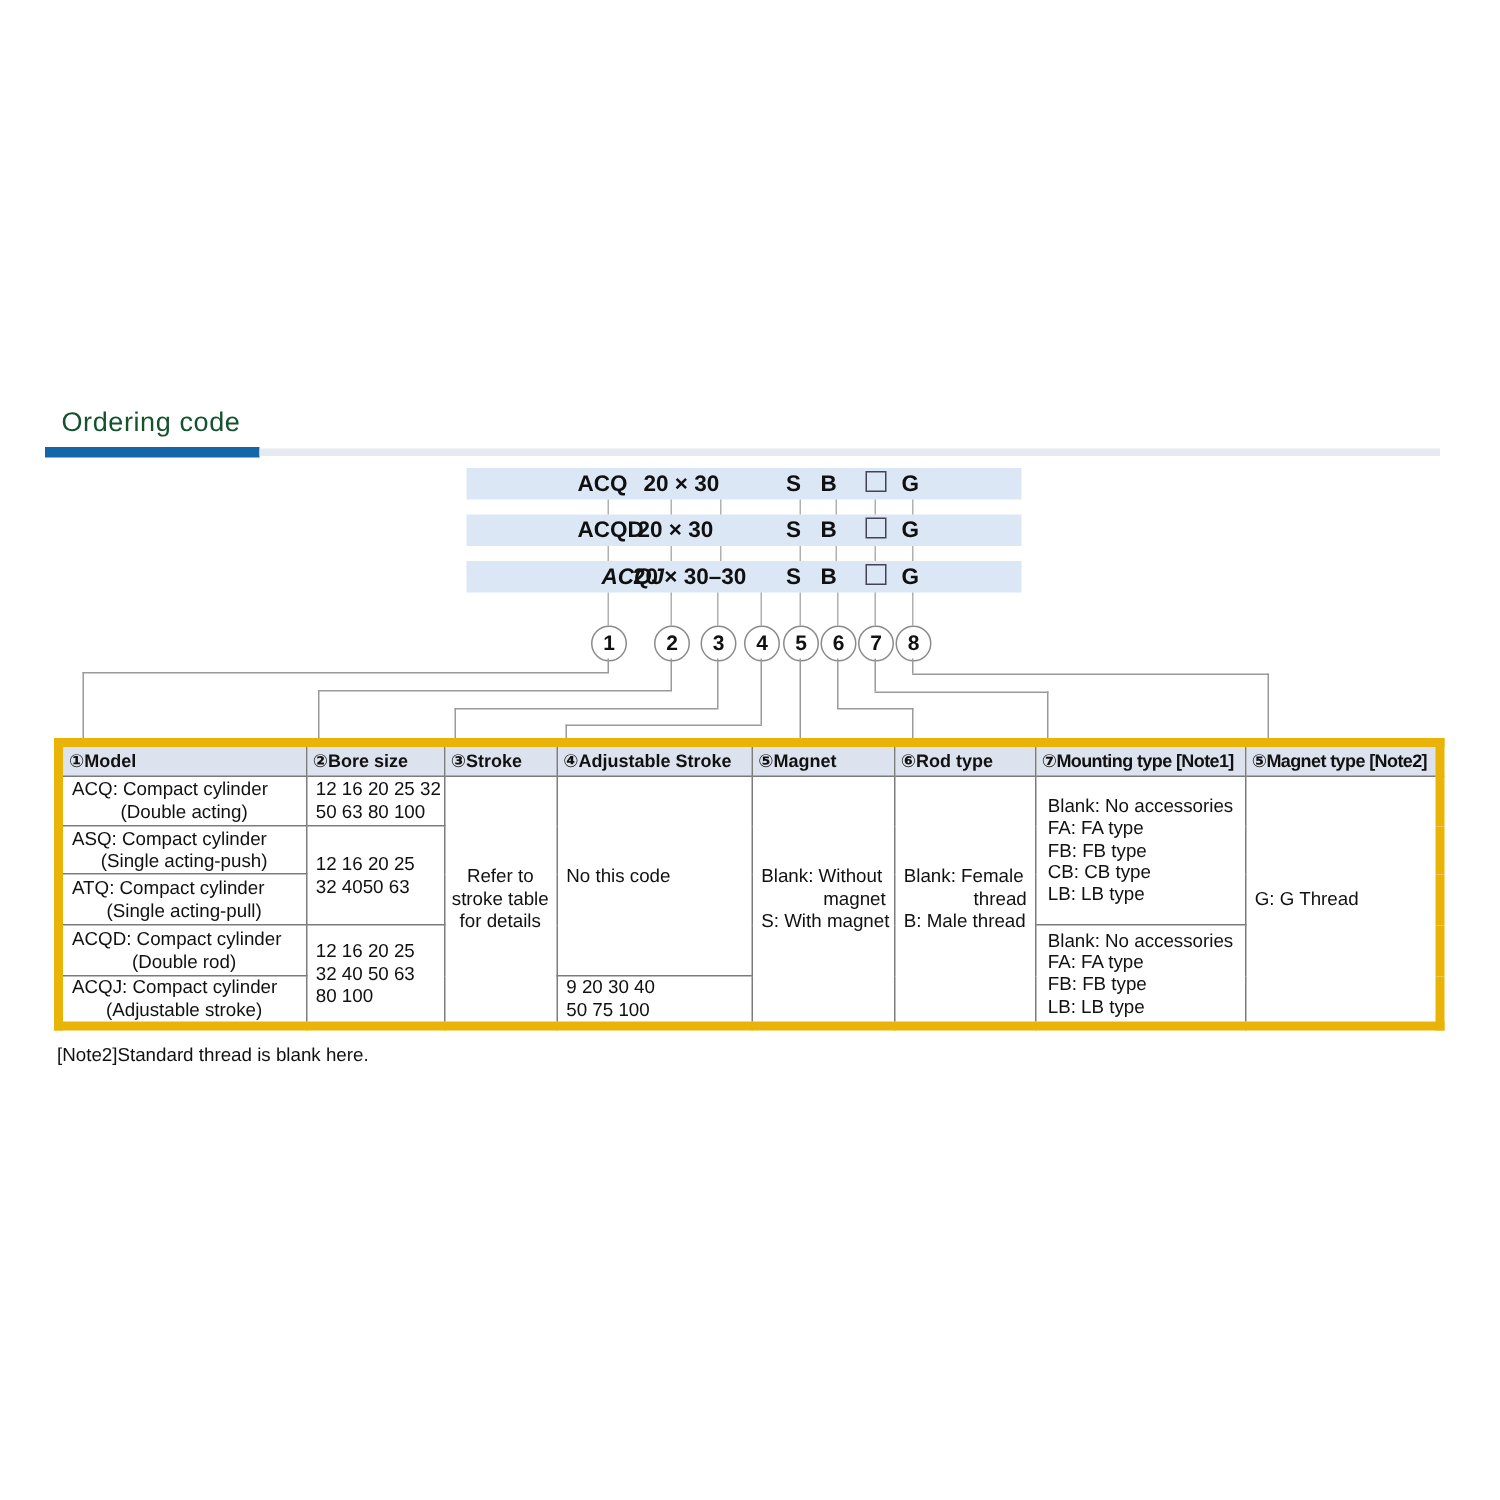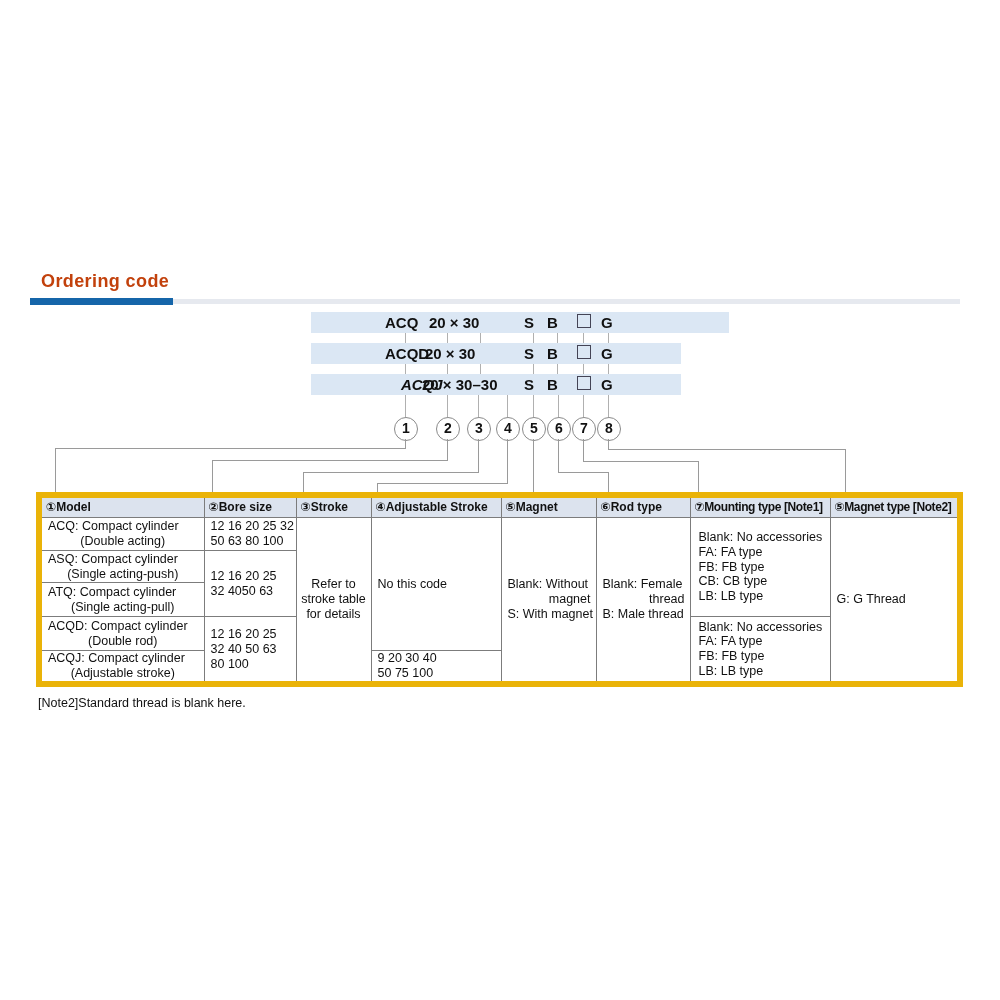--- a/index.html
+++ b/index.html
@@ -1,21 +1,21 @@
 <!DOCTYPE html>
 <html><head>
 <meta charset="utf-8">
 <style>
   html,body{margin:0;padding:0;background:#fff;}
   .canvas{position:relative;width:1000px;height:1000px;background:#ffffff;
           font-family:"Liberation Sans","DejaVu Sans",sans-serif;color:#111;overflow:hidden;}
   .abs{position:absolute;}
 
   
-  .page-title{left:41px;top:271px;font-size:18px;font-weight:bold;letter-spacing:0.4px;color:#c2410c;}
+  .page-title{left:41px;top:271px;font-size:18px;font-weight:normal;letter-spacing:0.4px;color:#14532d;}
   .bar-blue{left:30px;top:298px;width:143px;height:7px;background:#1565a9;}
   .bar-gray{left:173px;top:299px;width:787px;height:5px;background:#e6e9ef;}
 
   
   .band{left:311px;width:370px;height:21px;background:#dbe7f4;}
   .band span{position:absolute;top:2px;font-size:15px;font-weight:bold;white-space:nowrap;color:#101010;}
   .blank-box{position:absolute;top:4px;width:12px;height:12px;border:1.5px solid #445;background:transparent;}
 
   
   .tick{width:1px;background:#b0b0b0;}
@@ -46,21 +46,21 @@
 </style>
 </head>
 <body>
 
 <div class="canvas">
 
   <div class="abs page-title">Ordering code</div>
   <div class="abs bar-blue"></div>
   <div class="abs bar-gray"></div>
 
-  <div class="abs band" style="top:312px;padding-left:48px;">
+  <div class="abs band" style="top:312px;">
     <span style="left:74px;">ACQ</span>
     <span style="left:118px;">20 × 30</span>
     <span style="left:213px;">S</span>
     <span style="left:236px;">B</span>
     <span class="blank-box" style="left:266px;"></span>
     <span style="left:290px;">G</span>
   </div>
 
   <div class="abs band" style="top:343px;">
     <span style="left:74px;">ACQD</span>

